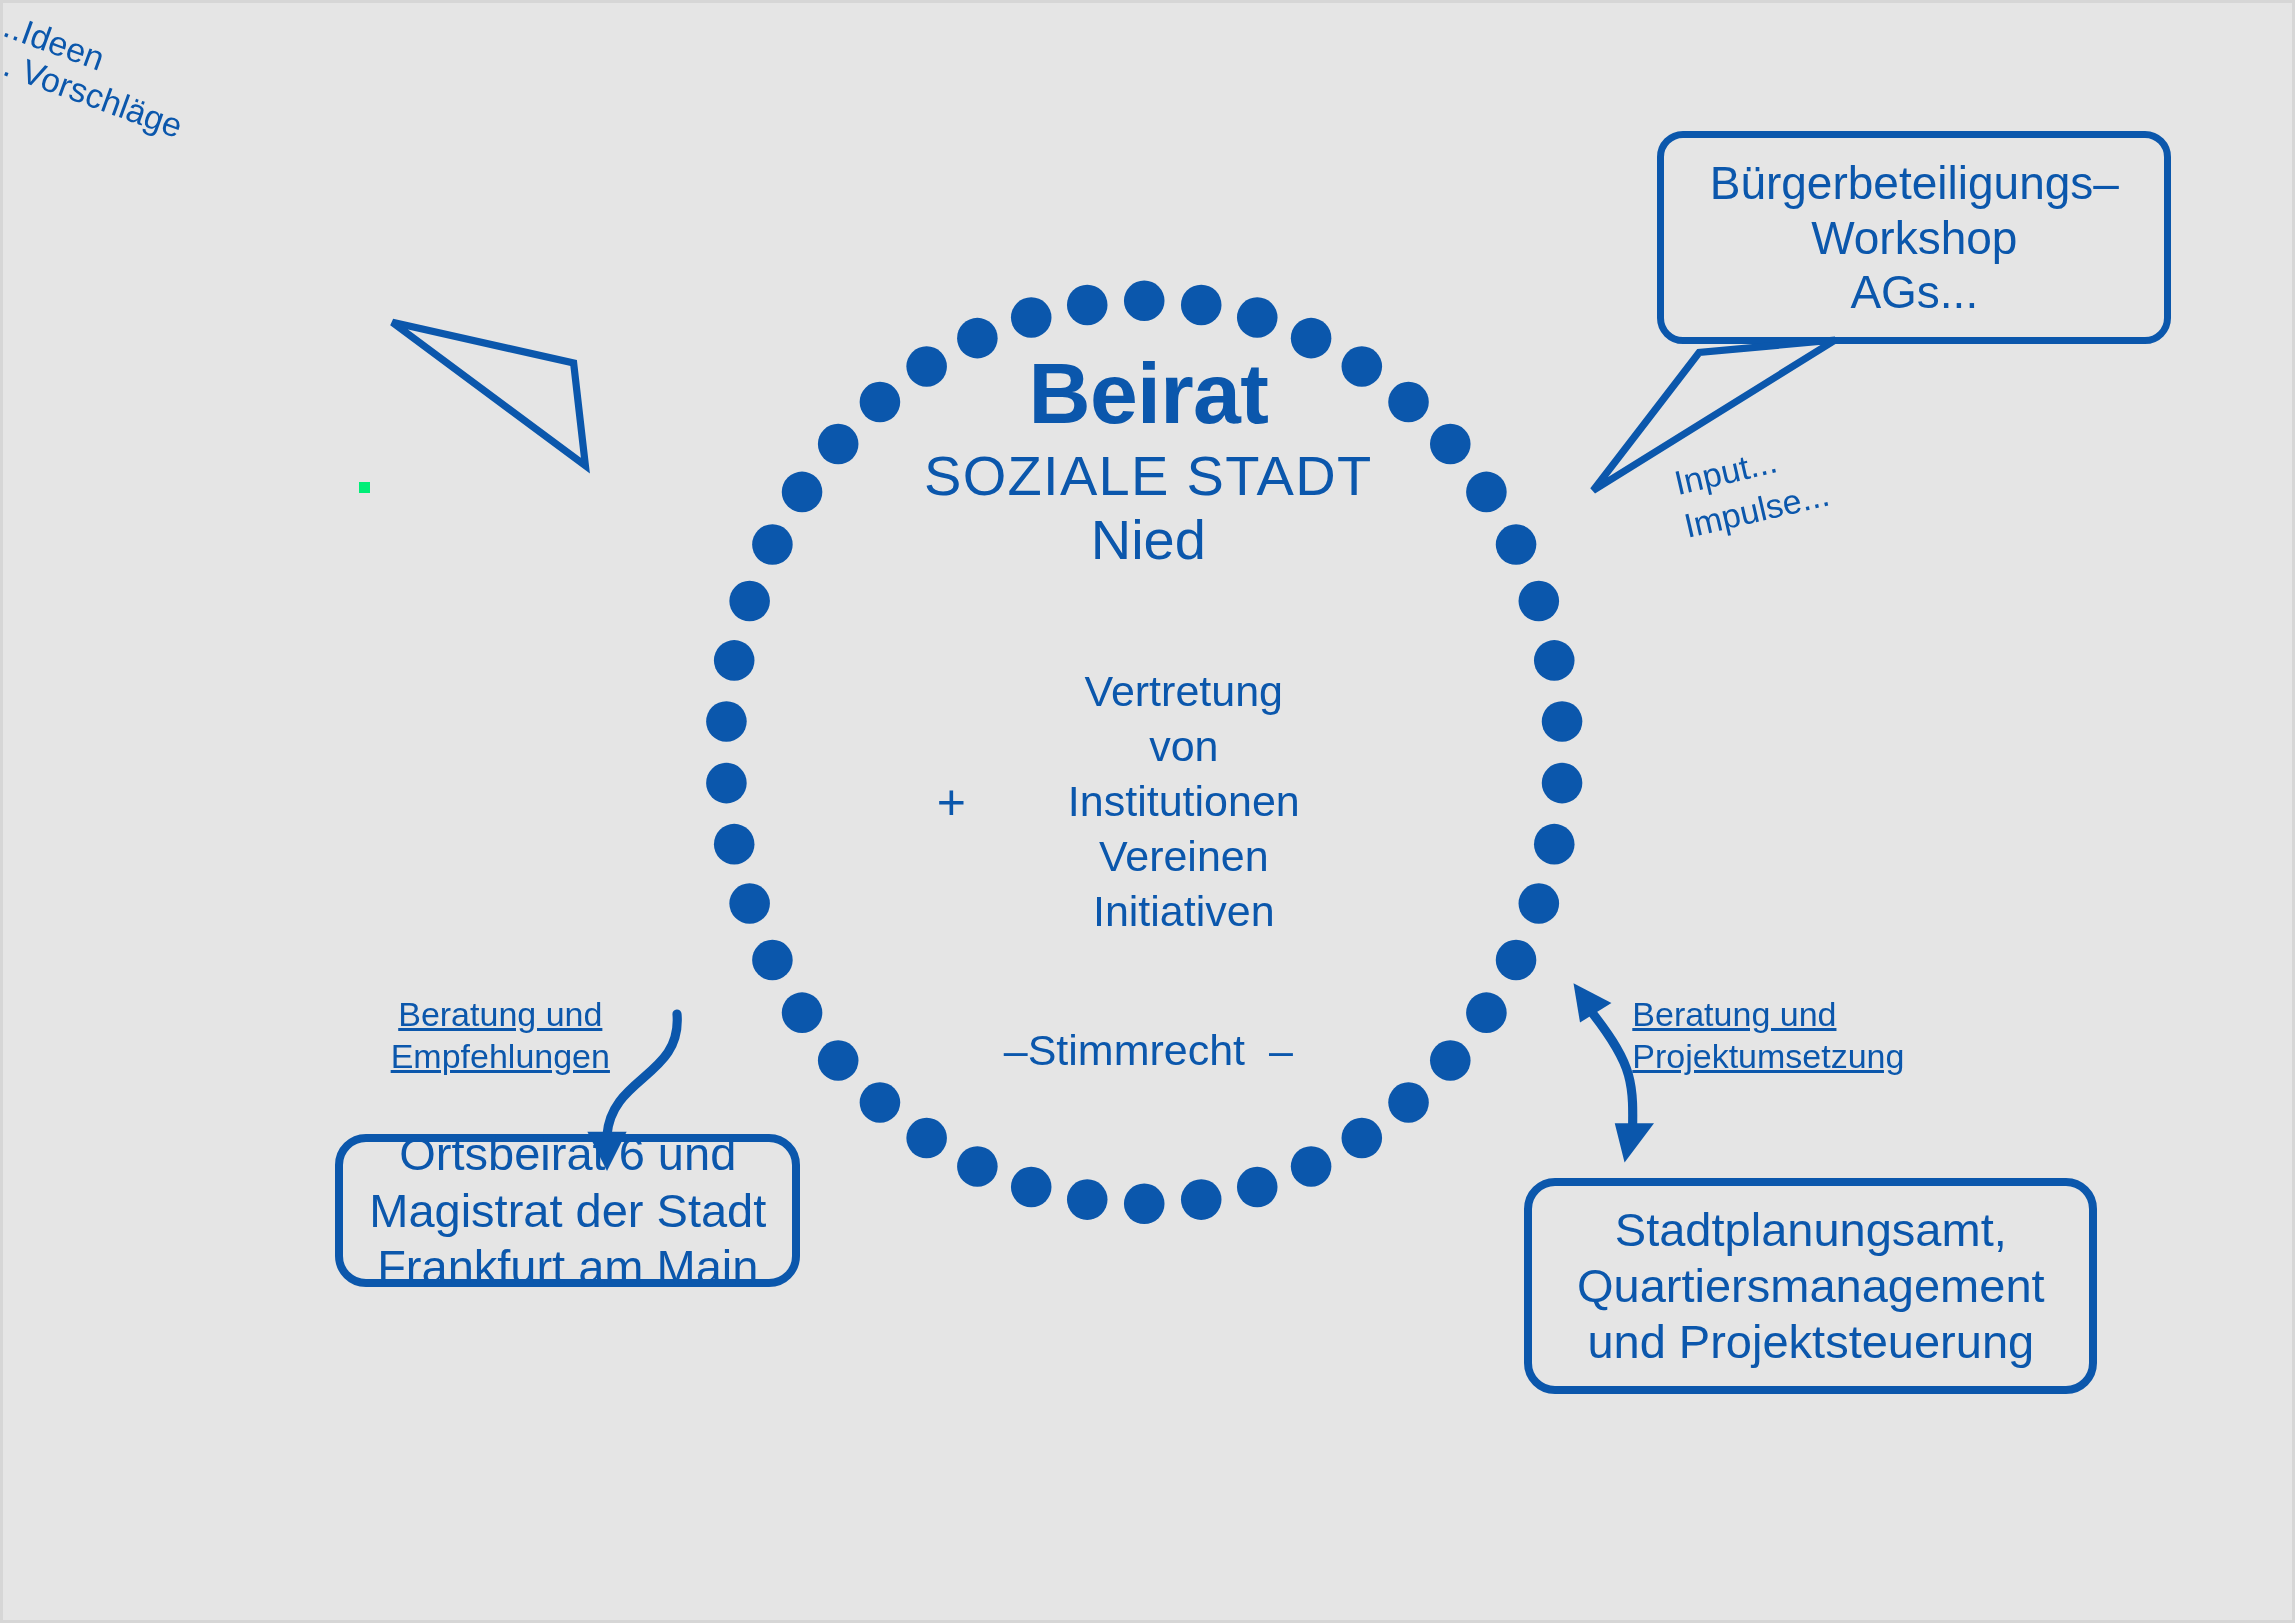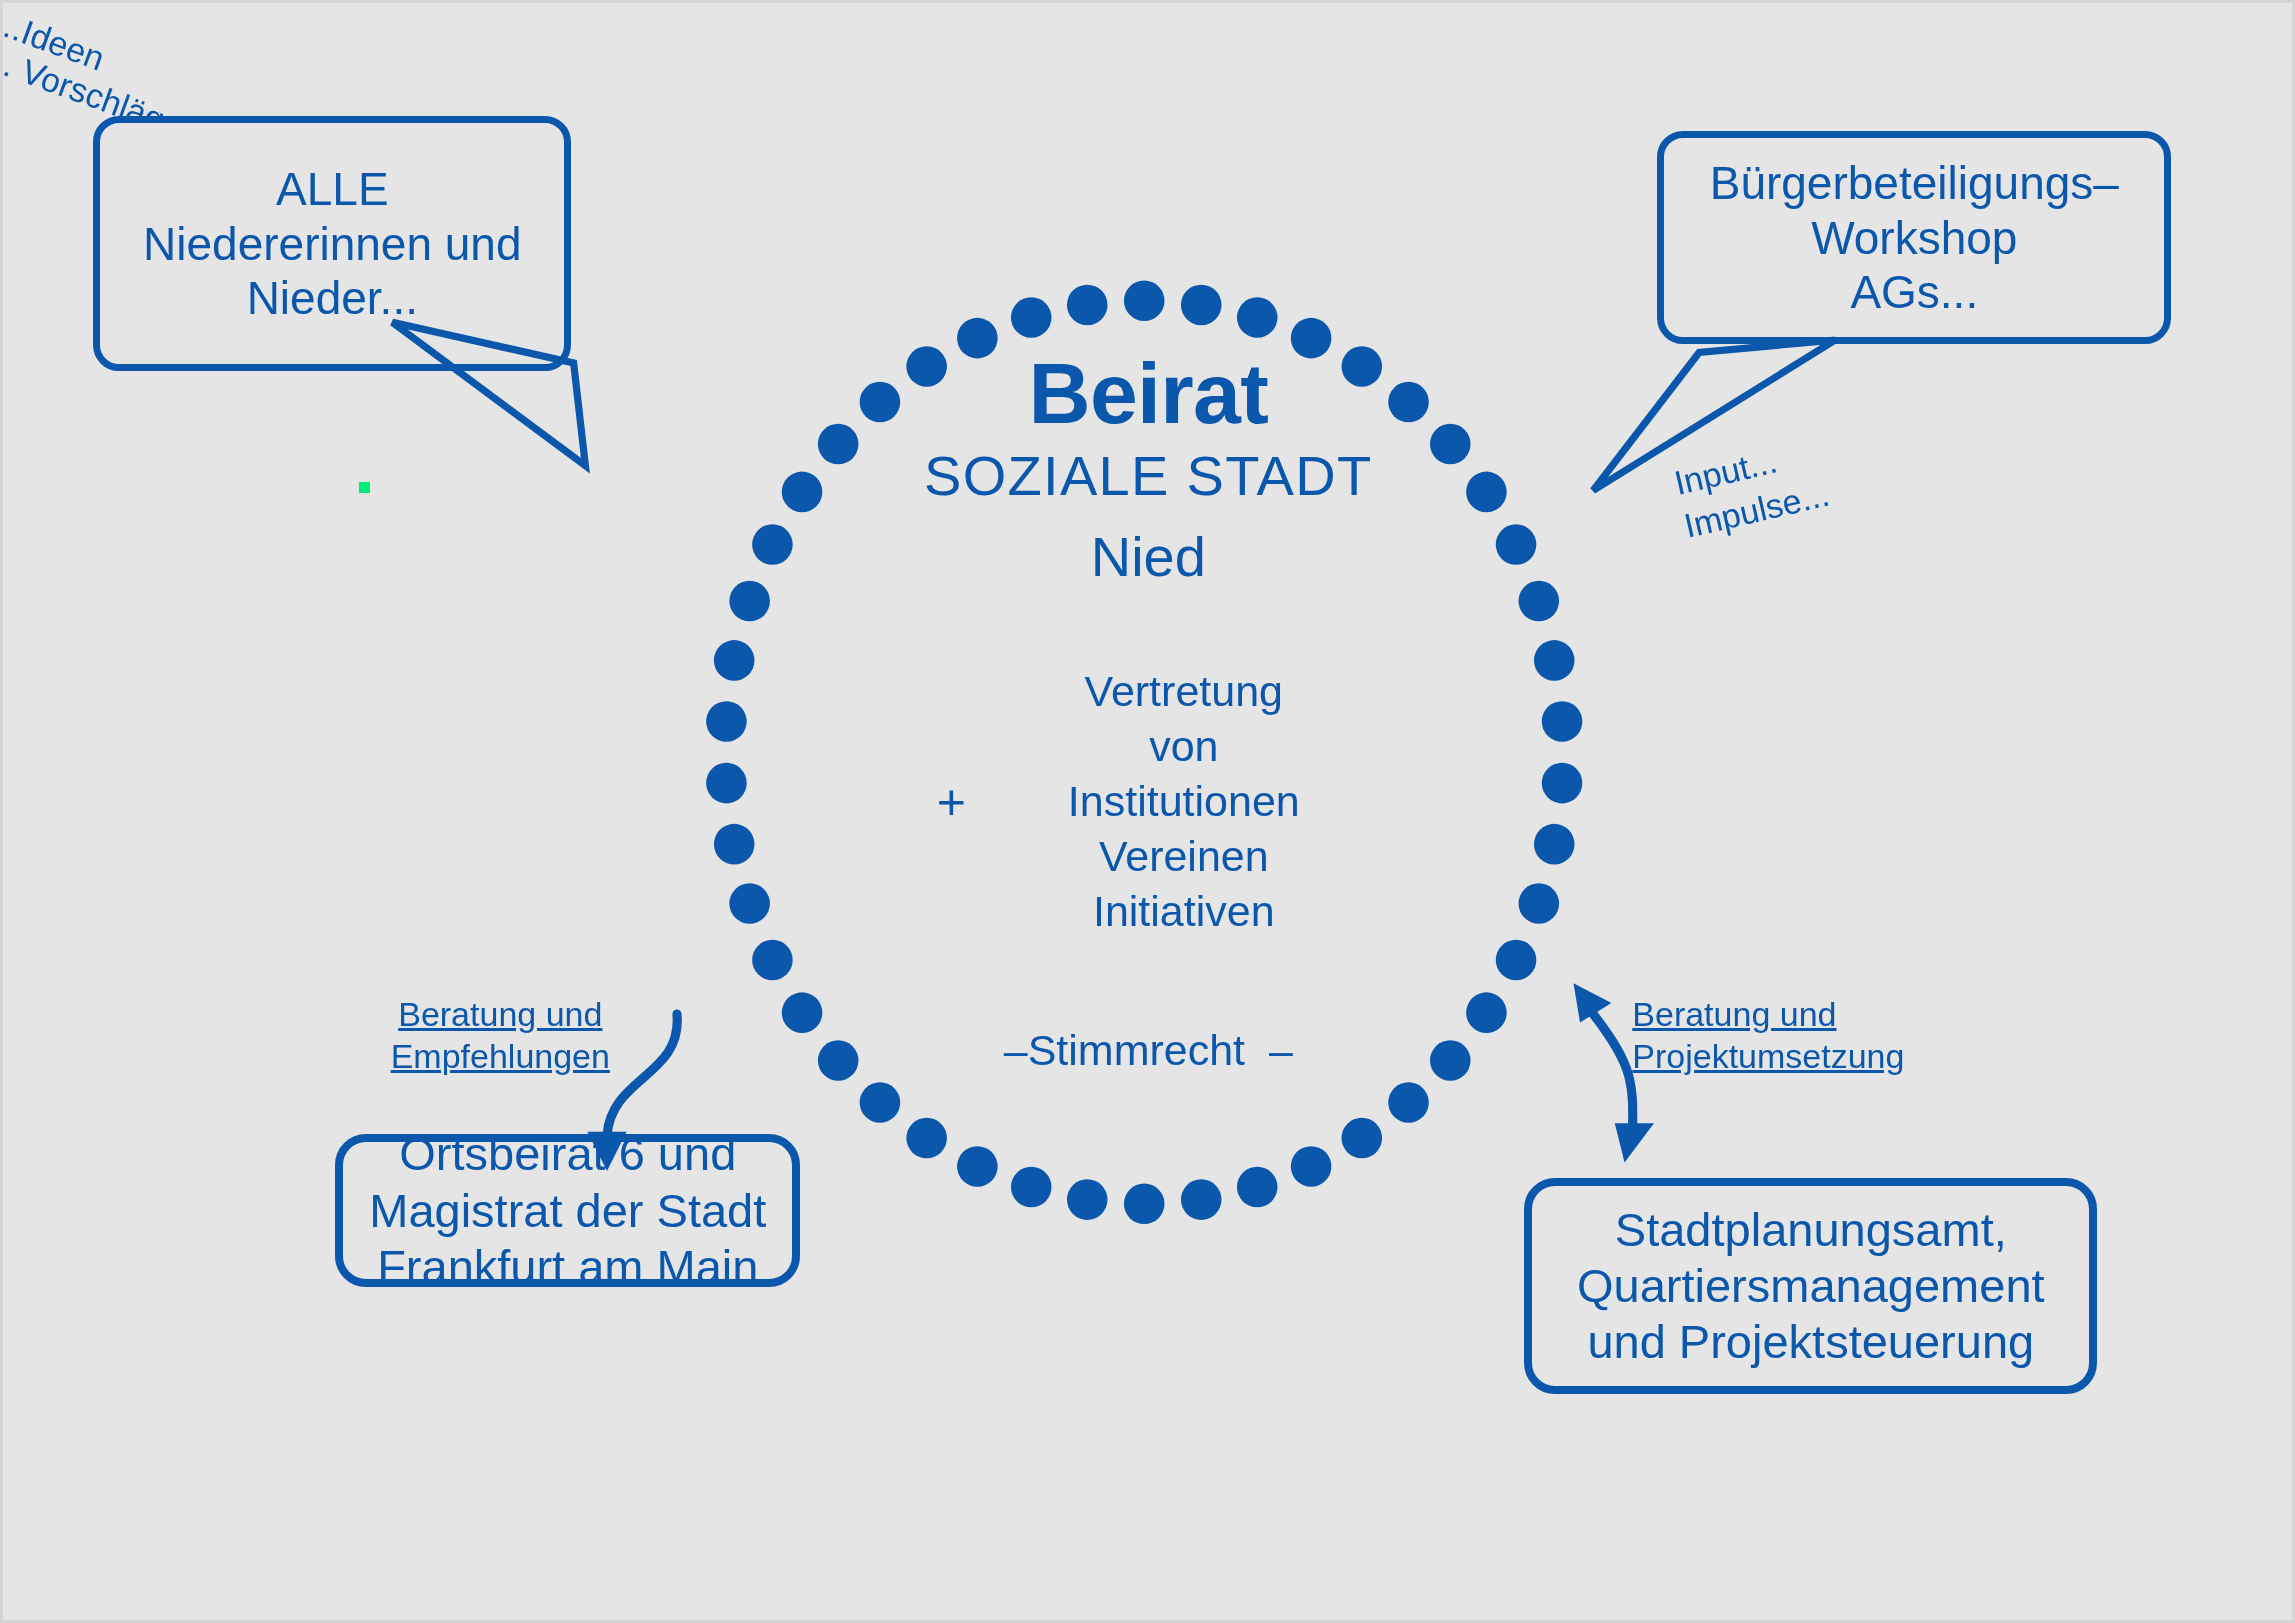--- a/index.html
+++ b/index.html
@@ -91,21 +91,21 @@
   }
   #title-sub1 {
     font-size: 56px;
     line-height: 1.12;
     letter-spacing: 1.3px;
     margin-top: 9.2px;
   }
   #title-sub2 {
     font-size: 56px;
     line-height: 1.12;
-    margin-top: 18px;
+    margin-top: 1px;
   }
 
   #columns {
     position: absolute;
     left: 667px; top: 661px;
     width: 955px;
     display: flex;
     align-items: center;
     justify-content: center;
     color: var(--blue);
@@ -262,21 +262,20 @@
     <polygon points="2800,515 2430,745 2592,534" fill="none" stroke="#0B57AC" stroke-width="11" stroke-linejoin="miter"></polygon>
 
     <path d="M 1030,1545 C 1038,1640 930,1640 923,1730" fill="none" stroke="#0B57AC" stroke-width="14" stroke-linecap="round"></path>
     <polygon points="893,1725 953,1725 923,1785" fill="#0B57AC"></polygon>
 
     <path d="M 2430,1545 C 2492,1625 2492,1650 2490,1735" fill="none" stroke="#0B57AC" stroke-width="14" stroke-linecap="round"></path>
     <polygon points="2400,1498 2458,1528 2410,1558" fill="#0B57AC"></polygon>
     <polygon points="2463,1712 2523,1712 2478,1772" fill="#0B57AC"></polygon>
   </svg>
 
-  <div class="bubble" id="bubble-left">ALLE<br>Niedererinnen und<br>Nieder...</div>
 
   <div class="bubble" id="bubble-right">Bürgerbeteiligungs–<br>Workshop<br>AGs...</div>
 
   <div id="center-block">
     <div id="title-main">Beirat</div>
     <div id="title-sub1">SOZIALE STADT</div>
     <div id="title-sub2">Nied</div>
   </div>
 
   <div id="columns">

